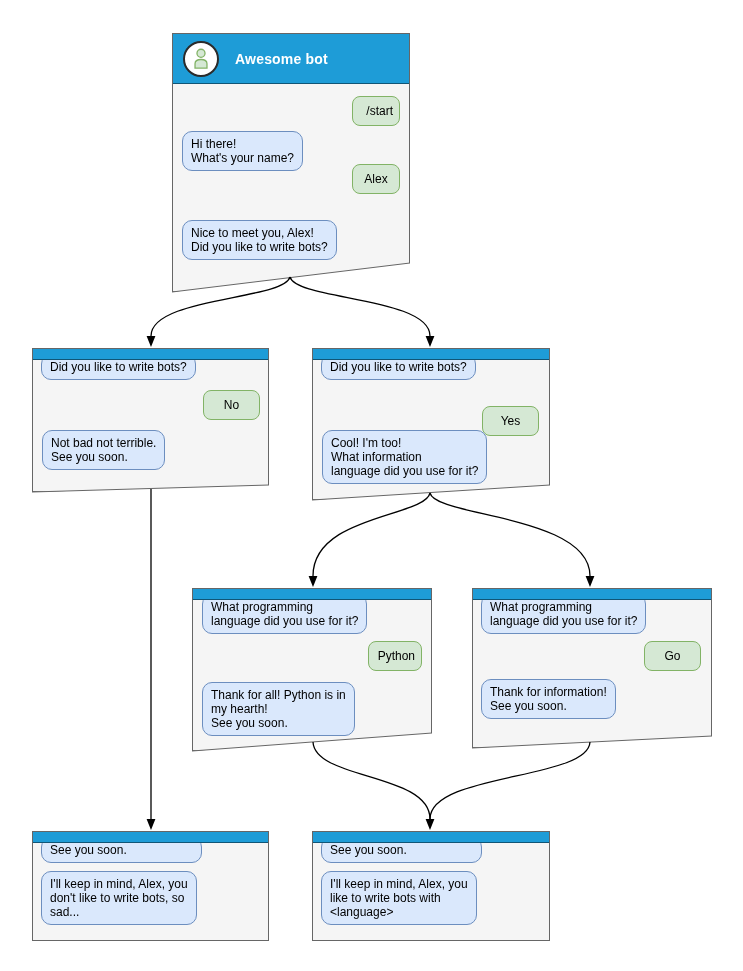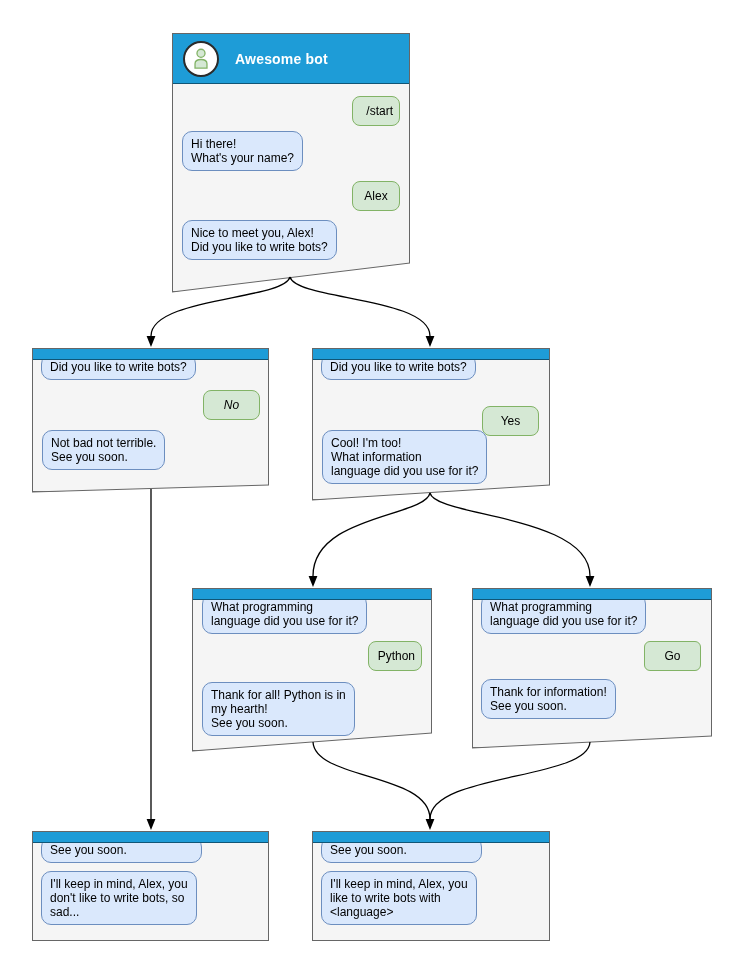--- a/index.html
+++ b/index.html
@@ -54,37 +54,37 @@
                  clip-path:polygon(0 0,100% 0,100% 145px,0 163px); }
   #card-go     { left:472px; top:588px; width:240px; height:160px;
                  clip-path:polygon(0 0,100% 0,100% 148px,0 160px); }
   #card-end-no  { left:32px;  top:831px; width:237px; height:110px; }
   #card-end-yes { left:312px; top:831px; width:238px; height:110px; }
   .thin-header { height:11px; }
 
   
   #card-root .b0 { right:9px;  top:62px;  width:34px;text-align:right; }
   #card-root .b1 { left:9px;   top:97px;  }
-  #card-root .b2 { right:9px;  top:147px; width:34px; }
+  #card-root .b2 { right:9px;  top:130px; width:34px; }
   #card-root .b3 { left:9px;   top:186px; }
   
   #card-no .b0 { left:8px;  top:5px;  }
-  #card-no .b1 { right:8px; top:41px; width:43px;font-style:italic; }
+  #card-no .b1 { right:8px; top:41px; width:43px; }
   #card-no .b2 { left:9px;  top:81px; }
   
   #card-yes .b0 { left:8px;   top:5px;  }
   #card-yes .b1 { right:10px; top:41px; width:43px;margin-top:16px; }
   #card-yes .b2 { left:9px;   top:81px; }
   
   #card-python .b0 { left:9px;  top:5px;  }
   #card-python .b1 { right:9px; top:52px; width:40px;text-align:right; }
   #card-python .b2 { left:9px;  top:93px; }
   
   #card-go .b0 { left:8px;   top:5px;  }
-  #card-go .b1 { right:10px; top:52px; width:43px;border-radius:6px; }
+  #card-go .b1 { right:10px; top:52px; width:43px; }
   #card-go .b2 { left:8px;   top:90px; }
   
   #card-end-no  .b0 { left:8px; top:5px;  width:143px; }
   #card-end-no  .b1 { left:8px; top:39px; }
   #card-end-yes .b0 { left:8px; top:5px;  width:143px; }
   #card-end-yes .b1 { left:8px; top:39px; }
 </style>
 </head>
 <body>
 

